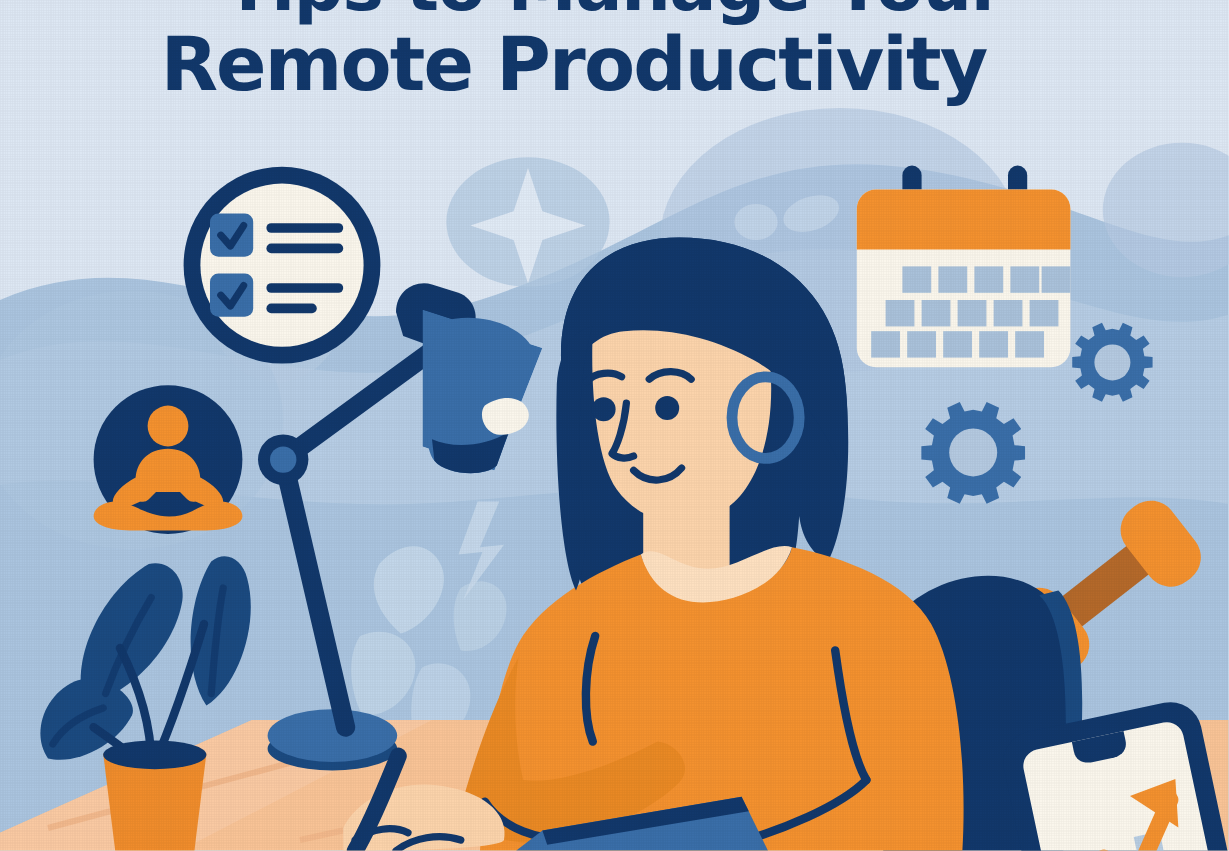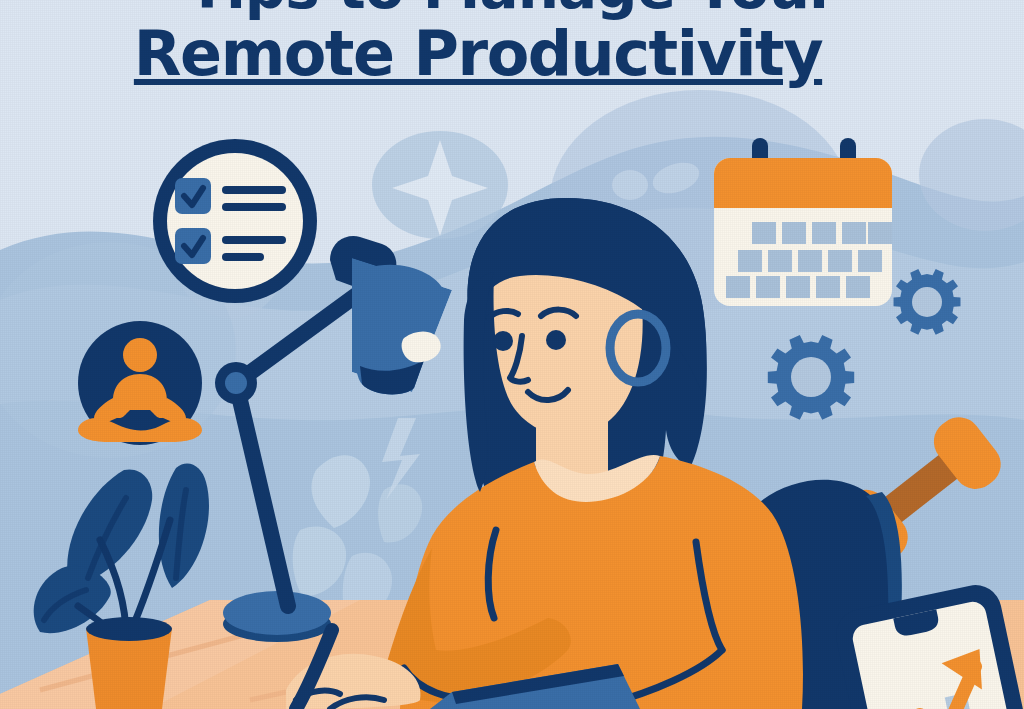--- a/index.html
+++ b/index.html
@@ -49,21 +49,20 @@
     left: 0;
     top: 17px;
     width: 956px;
     text-align: center;
     font-family: "DejaVu Sans", sans-serif;
     font-weight: bold;
     font-size: 62px;
     letter-spacing: -1.5px;
     color: #12386b;
     white-space: nowrap;
-    text-decoration: underline;
   }
   .grain {
     position: absolute;
     inset: 0;
     pointer-events: none;
     opacity: 0.045;
     background-image:
       repeating-linear-gradient(0deg, rgba(0,0,0,.5) 0 1px, transparent 1px 2px),
       repeating-linear-gradient(90deg, rgba(0,0,0,.5) 0 1px, transparent 1px 2px);
   }

